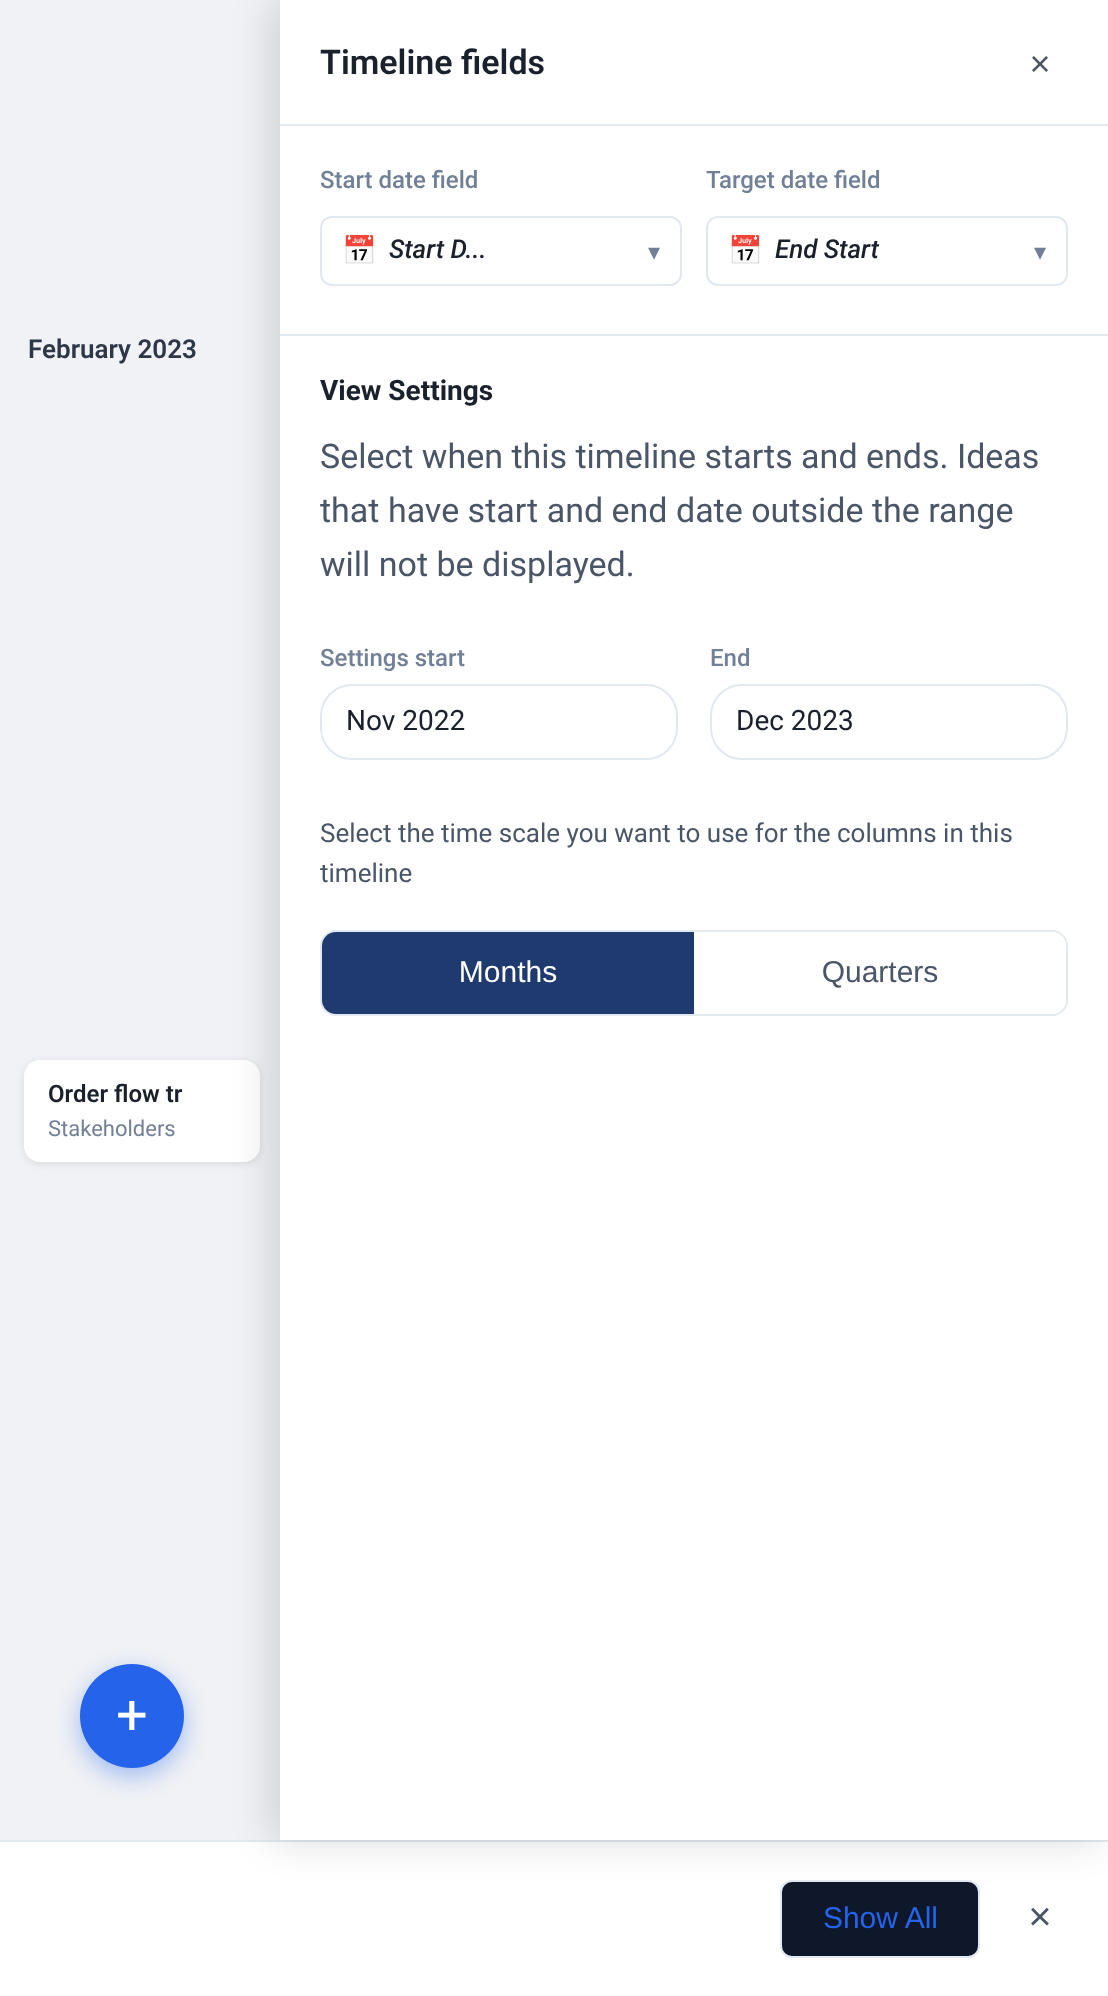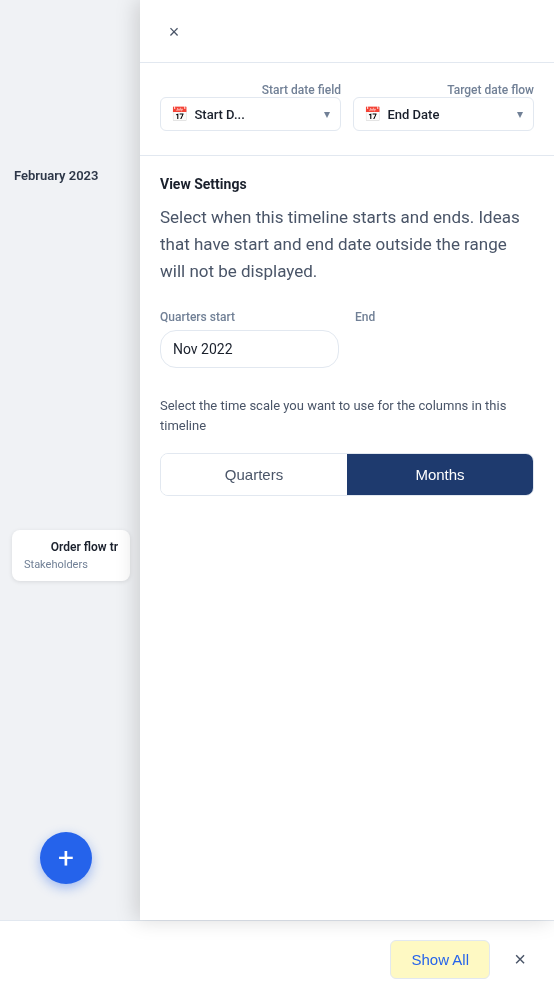--- a/index.html
+++ b/index.html
@@ -38,21 +38,20 @@
       background: white;
       border-radius: 8px;
       padding: 10px 12px;
       box-shadow: 0 1px 4px rgba(0,0,0,0.1);
     }
     .bg-card-title {
       font-size: 12px;
       font-weight: 600;
       color: #1a202c;
       margin-bottom: 4px;
-      text-align: right;
     }
     .bg-card-sub {
       font-size: 11px;
       color: #718096;
     }
 
     
     .fab {
       position: absolute;
       bottom: 114px;
@@ -82,21 +81,21 @@
       background: white;
       border-top: 1px solid #e2e8f0;
       display: flex;
       align-items: center;
       justify-content: flex-end;
       padding: 0 16px;
       gap: 12px;
     }
 
     .show-all-btn {
-      background: #fef9c3;
+      background: #0f172a;
       border: 1px solid #e2e8f0;
       border-radius: 6px;
       padding: 10px 20px;
       font-size: 15px;
       font-weight: 500;
       color: #2563eb;
       cursor: pointer;
     }
 
     .bottom-close-btn {
@@ -163,23 +162,22 @@
       display: flex;
       gap: 12px;
       margin-bottom: 24px;
     }
     .date-field-group {
       flex: 1;
     }
     .field-label {
       font-size: 12px;
       color: #718096;
-      margin-bottom: 0;
-      font-weight: 500;
-      text-align: right;
+      margin-bottom: 11px;
+      font-weight: 500;
     }
     .date-select {
       display: flex;
       align-items: center;
       gap: 6px;
       border: 1px solid #e2e8f0;
       border-radius: 6px;
       padding: 8px 10px;
       cursor: pointer;
       background: white;
@@ -187,20 +185,21 @@
     }
     .date-select-icon {
       font-size: 14px;
       color: #4a5568;
     }
     .date-select-text {
       flex: 1;
       font-size: 13px;
       color: #1a202c;
       font-weight: 500;
+      font-style: italic;
     }
     .date-select-chevron {
       font-size: 12px;
       color: #718096;
     }
 
     
     .divider {
       height: 1px;
       background: #e2e8f0;
@@ -296,61 +295,63 @@
 
 <div class="bottom-bar">
   <button class="show-all-btn">Show All</button>
   <button class="bottom-close-btn">
     <span>×</span>
   </button>
 </div>
 
 <div class="panel">
   <div class="panel-header">
+    <span class="panel-title">Timeline fields</span>
     <button class="panel-close">
       <span>×</span>
     </button>
   </div>
 
   <div class="panel-body">
 
     <div class="date-fields-row">
       <div class="date-field-group">
         <div class="field-label">Start date field</div>
         <div class="date-select">
           <span class="date-select-icon">📅</span>
           <span class="date-select-text">Start D...</span>
           <span class="date-select-chevron">▾</span>
         </div>
       </div>
       <div class="date-field-group">
-        <div class="field-label">Target date flow</div>
+        <div class="field-label">Target date field</div>
         <div class="date-select">
           <span class="date-select-icon">📅</span>
-          <span class="date-select-text">End Date</span>
+          <span class="date-select-text">End Start</span>
           <span class="date-select-chevron">▾</span>
         </div>
       </div>
     </div>
 
     <div class="divider"></div>
 
     <div class="section-title">View Settings</div>
     <div class="section-desc">Select when this timeline starts and ends. Ideas that have start and end date outside the range will not be displayed.</div>
 
     <div class="timeline-range-row">
       <div class="range-group">
-        <div class="range-label">Quarters start</div>
+        <div class="range-label">Settings start</div>
         <div class="range-value">Nov 2022</div>
       </div>
       <div class="range-group">
         <div class="range-label">End</div>
+        <div class="range-value">Dec 2023</div>
       </div>
     </div>
 
     <div class="timescale-desc">Select the time scale you want to use for the columns in this timeline</div>
 
     <div class="toggle-group">
+      <button class="toggle-btn active">Months</button>
       <button class="toggle-btn">Quarters</button>
-      <button class="toggle-btn active">Months</button>
     </div>
   </div>
 </div>
 
 </body></html>

